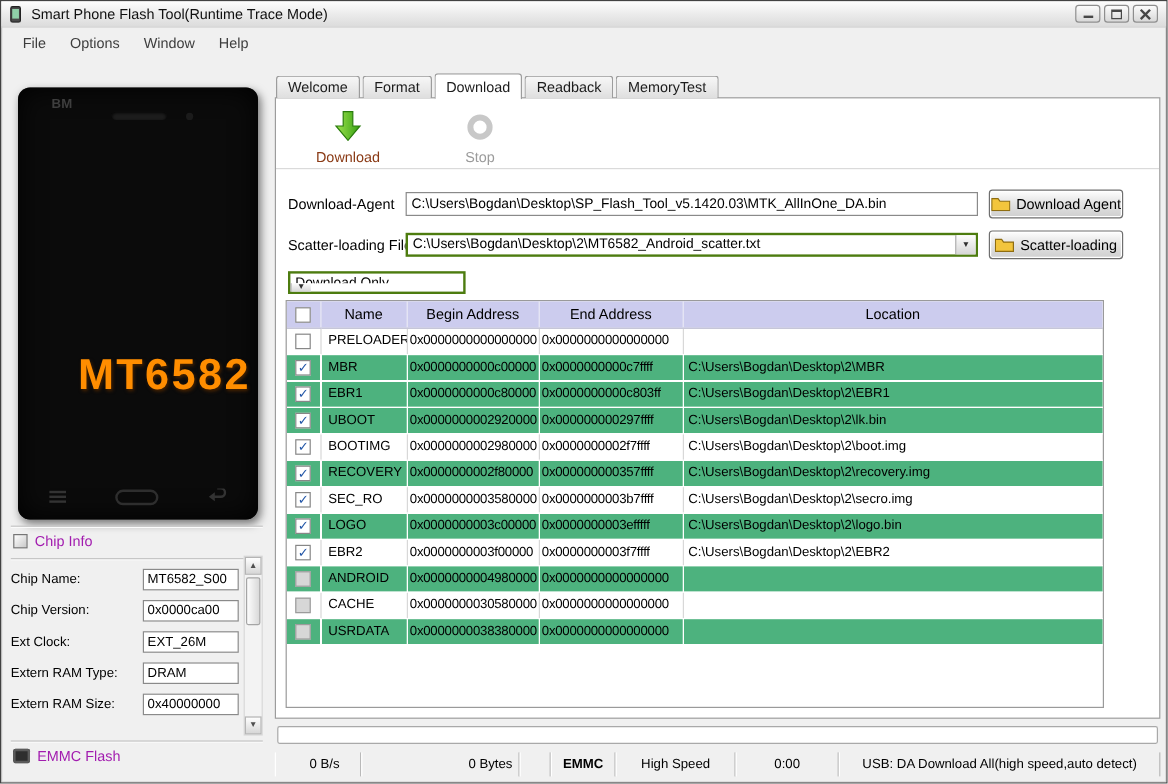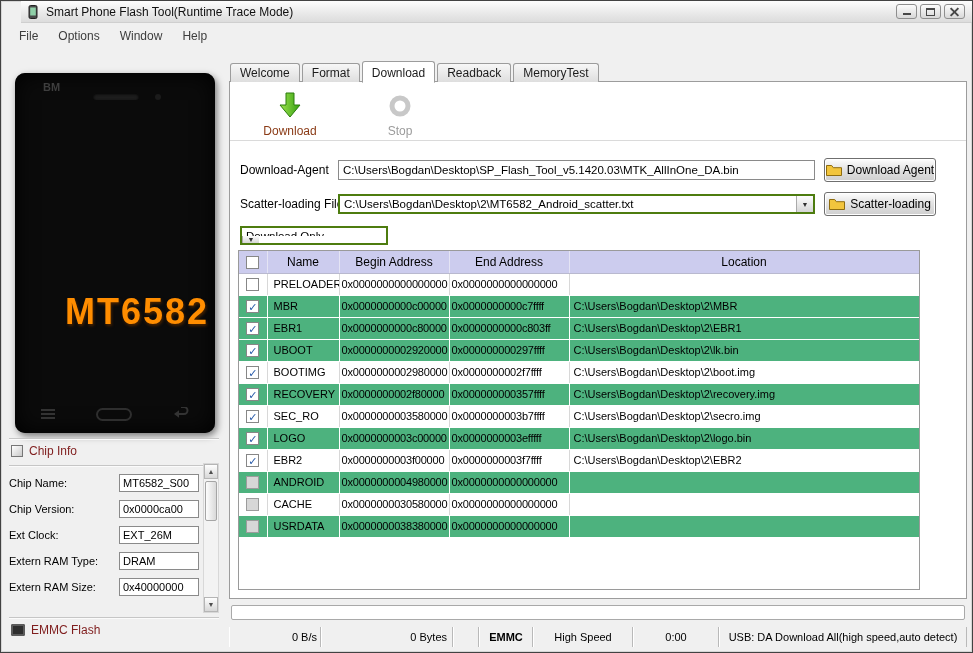--- a/index.html
+++ b/index.html
@@ -2,21 +2,21 @@
 <html style="--row-highlight: #4db27e; --table-header-bg: #ccccee; --phone-label: #ff8d00; --download-label: #8a3a15; --folder-icon: #f2c53d;"><head>
 <meta charset="utf-8">
 <style>
   * { margin:0; padding:0; box-sizing:border-box; }
   body { font-family:"Liberation Sans","DejaVu Sans",sans-serif; background:#9a9a9a; }
   .window { position:relative; width:973px; height:653px; background:#f0f0f0;
             border:1px solid #424242; box-shadow:inset 0 0 0 1px #d6d6d6; overflow:hidden; }
 
   
   .titlebar { height:22px; display:flex; align-items:center; padding:0 5px;
-              background:linear-gradient(#fdfdfd,#eaeaea 55%,#dcdcdc); border-bottom:1px solid #cfcfcf;margin-left:20px; }
+              background:linear-gradient(#fdfdfd,#eaeaea 55%,#dcdcdc); border-bottom:1px solid #cfcfcf; }
   .title { font-size:12px; color:#101010; margin-left:6px; flex:1; white-space:nowrap; }
   .win-btns { display:flex; gap:3px; margin-right:2px; }
   .win-btn { width:21px; height:15px; border:1px solid #8e8e8e; border-radius:3px;
              background:linear-gradient(#fcfcfc,#d8d8d8); display:flex; align-items:flex-end; justify-content:center; cursor:default; }
   .glyph-min { width:8px; height:2px; background:#474747; margin-bottom:3px; }
   .glyph-max { width:9px; height:8px; border:1px solid #474747; border-top:2px solid #474747; margin-bottom:2px; }
   .glyph-close { width:11px; height:11px; position:relative; margin-bottom:1px; }
   .glyph-close::before,.glyph-close::after { content:""; position:absolute; left:0; top:4.5px; width:11px; height:2px; background:#474747; }
   .glyph-close::before { transform:rotate(45deg); } .glyph-close::after { transform:rotate(-45deg); }
 
@@ -33,21 +33,21 @@
   .phone-watermark { position:absolute; left:6px; top:8px; font-size:11px; font-weight:bold; color:#3e3e3e;padding-left:22px; }
   .speaker { position:absolute; left:78px; top:20px; width:46px; height:7px; background:#1d1d1d; border-radius:4px; box-shadow:inset 0 1px 3px #000; }
   .camera { position:absolute; left:140px; top:21px; width:6px; height:6px; background:#1b1b1b; border-radius:50%; }
   .chip-label-big { position:absolute; left:0; right:0; top:218px; text-align:center; font-size:36px; font-weight:bold;
                     letter-spacing:2px; color:var(--phone-label,#ff8d00); text-shadow:1px 2px 3px #4a2400;padding-left:44px; }
   .phone-nav { position:absolute; bottom:10px; left:0; right:0; height:18px; display:flex; justify-content:space-between; align-items:center; padding:0 26px; }
   .home-btn { width:36px; height:13px; border:2px solid #2e2e2e; border-radius:7px; }
 
   .sep { position:absolute; left:8px; width:210px; height:1px; background:#c6c6c6; box-shadow:0 1px 0 #fbfbfb; }
   .s1 { top:389px; } .s2 { top:416px; } .s3 { top:568px; }
-  .section-header { position:absolute; left:10px; display:flex; align-items:center; gap:6px; font-size:12px; color:#7f1d1d; }
+  .section-header { position:absolute; left:10px; display:flex; align-items:center; gap:6px; font-size:12px; color:#a21caf; }
   .chip-head { top:395px; } .emmc-foot { top:574px; }
   .box-icon { width:12px; height:12px; border:1px solid #767676; background:linear-gradient(135deg,#ffffff,#c9c9c9); }
   .emmc-icon { width:14px; height:12px; background:#2e2e2e; border-radius:2px; box-shadow:inset 0 0 0 2px #5b5b5b; }
 
   .chip-fields { position:absolute; left:8px; top:424px; width:190px; }
   .chip-row { display:flex; align-items:center; justify-content:space-between; height:20px; margin-bottom:6px; }
   .chip-label { font-size:11px; color:#000; white-space:nowrap; }
   .chip-input { width:80px; height:18px; border:1px solid #8a8a8a; background:#fff; font:11px "Liberation Sans","DejaVu Sans",sans-serif; padding:0 3px; }
 
   .scrollbar { position:absolute; left:202px; top:414px; width:16px; height:150px; background:#f3f3f3; border:1px solid #d8d8d8; display:flex; flex-direction:column; }
@@ -103,21 +103,21 @@
   .checkbox { display:inline-block; width:13px; height:13px; background:#fff; border:1px solid #878787;
               line-height:12px; font-size:11px; font-weight:bold; color:#2558a8; text-align:center; vertical-align:middle; }
   .checkbox.disabled { background:#d7d7d7; border-color:#9c9c9c; }
 
   
   .progress-strip { position:absolute; top:556px; left:2px; width:734px; height:15px; background:#fff; border:1px solid #a9a9a9; border-radius:2px; }
   .status-bar { position:absolute; top:578px; left:0; width:738px; height:20px; display:flex; background:#f0f0f0; }
   .status-seg { border-left:1px solid #fff; border-right:1px solid #b9b9b9; font-size:11px; color:#000;
                 display:flex; align-items:center; justify-content:center; white-space:nowrap; overflow:hidden; }
   .status-seg.bold { font-weight:bold; }
-  .status-bar .status-seg:nth-child(1){ width:92px; justify-content:flex-end; padding-right:3px; }
+  .status-bar .status-seg:nth-child(1){ width:72px; justify-content:flex-end; padding-right:17px; }
   .status-bar .status-seg:nth-child(2){ width:132px; justify-content:flex-end; padding-right:5px; }
   .status-bar .status-seg:nth-child(3){ width:26px; }
   .status-bar .status-seg:nth-child(4){ width:54px; }
   .status-bar .status-seg:nth-child(5){ width:100px; }
   .status-bar .status-seg:nth-child(6){ width:86px; }
   .status-bar .status-seg:nth-child(7){ flex:1; }
 </style>
 </head>
 <body>
 

